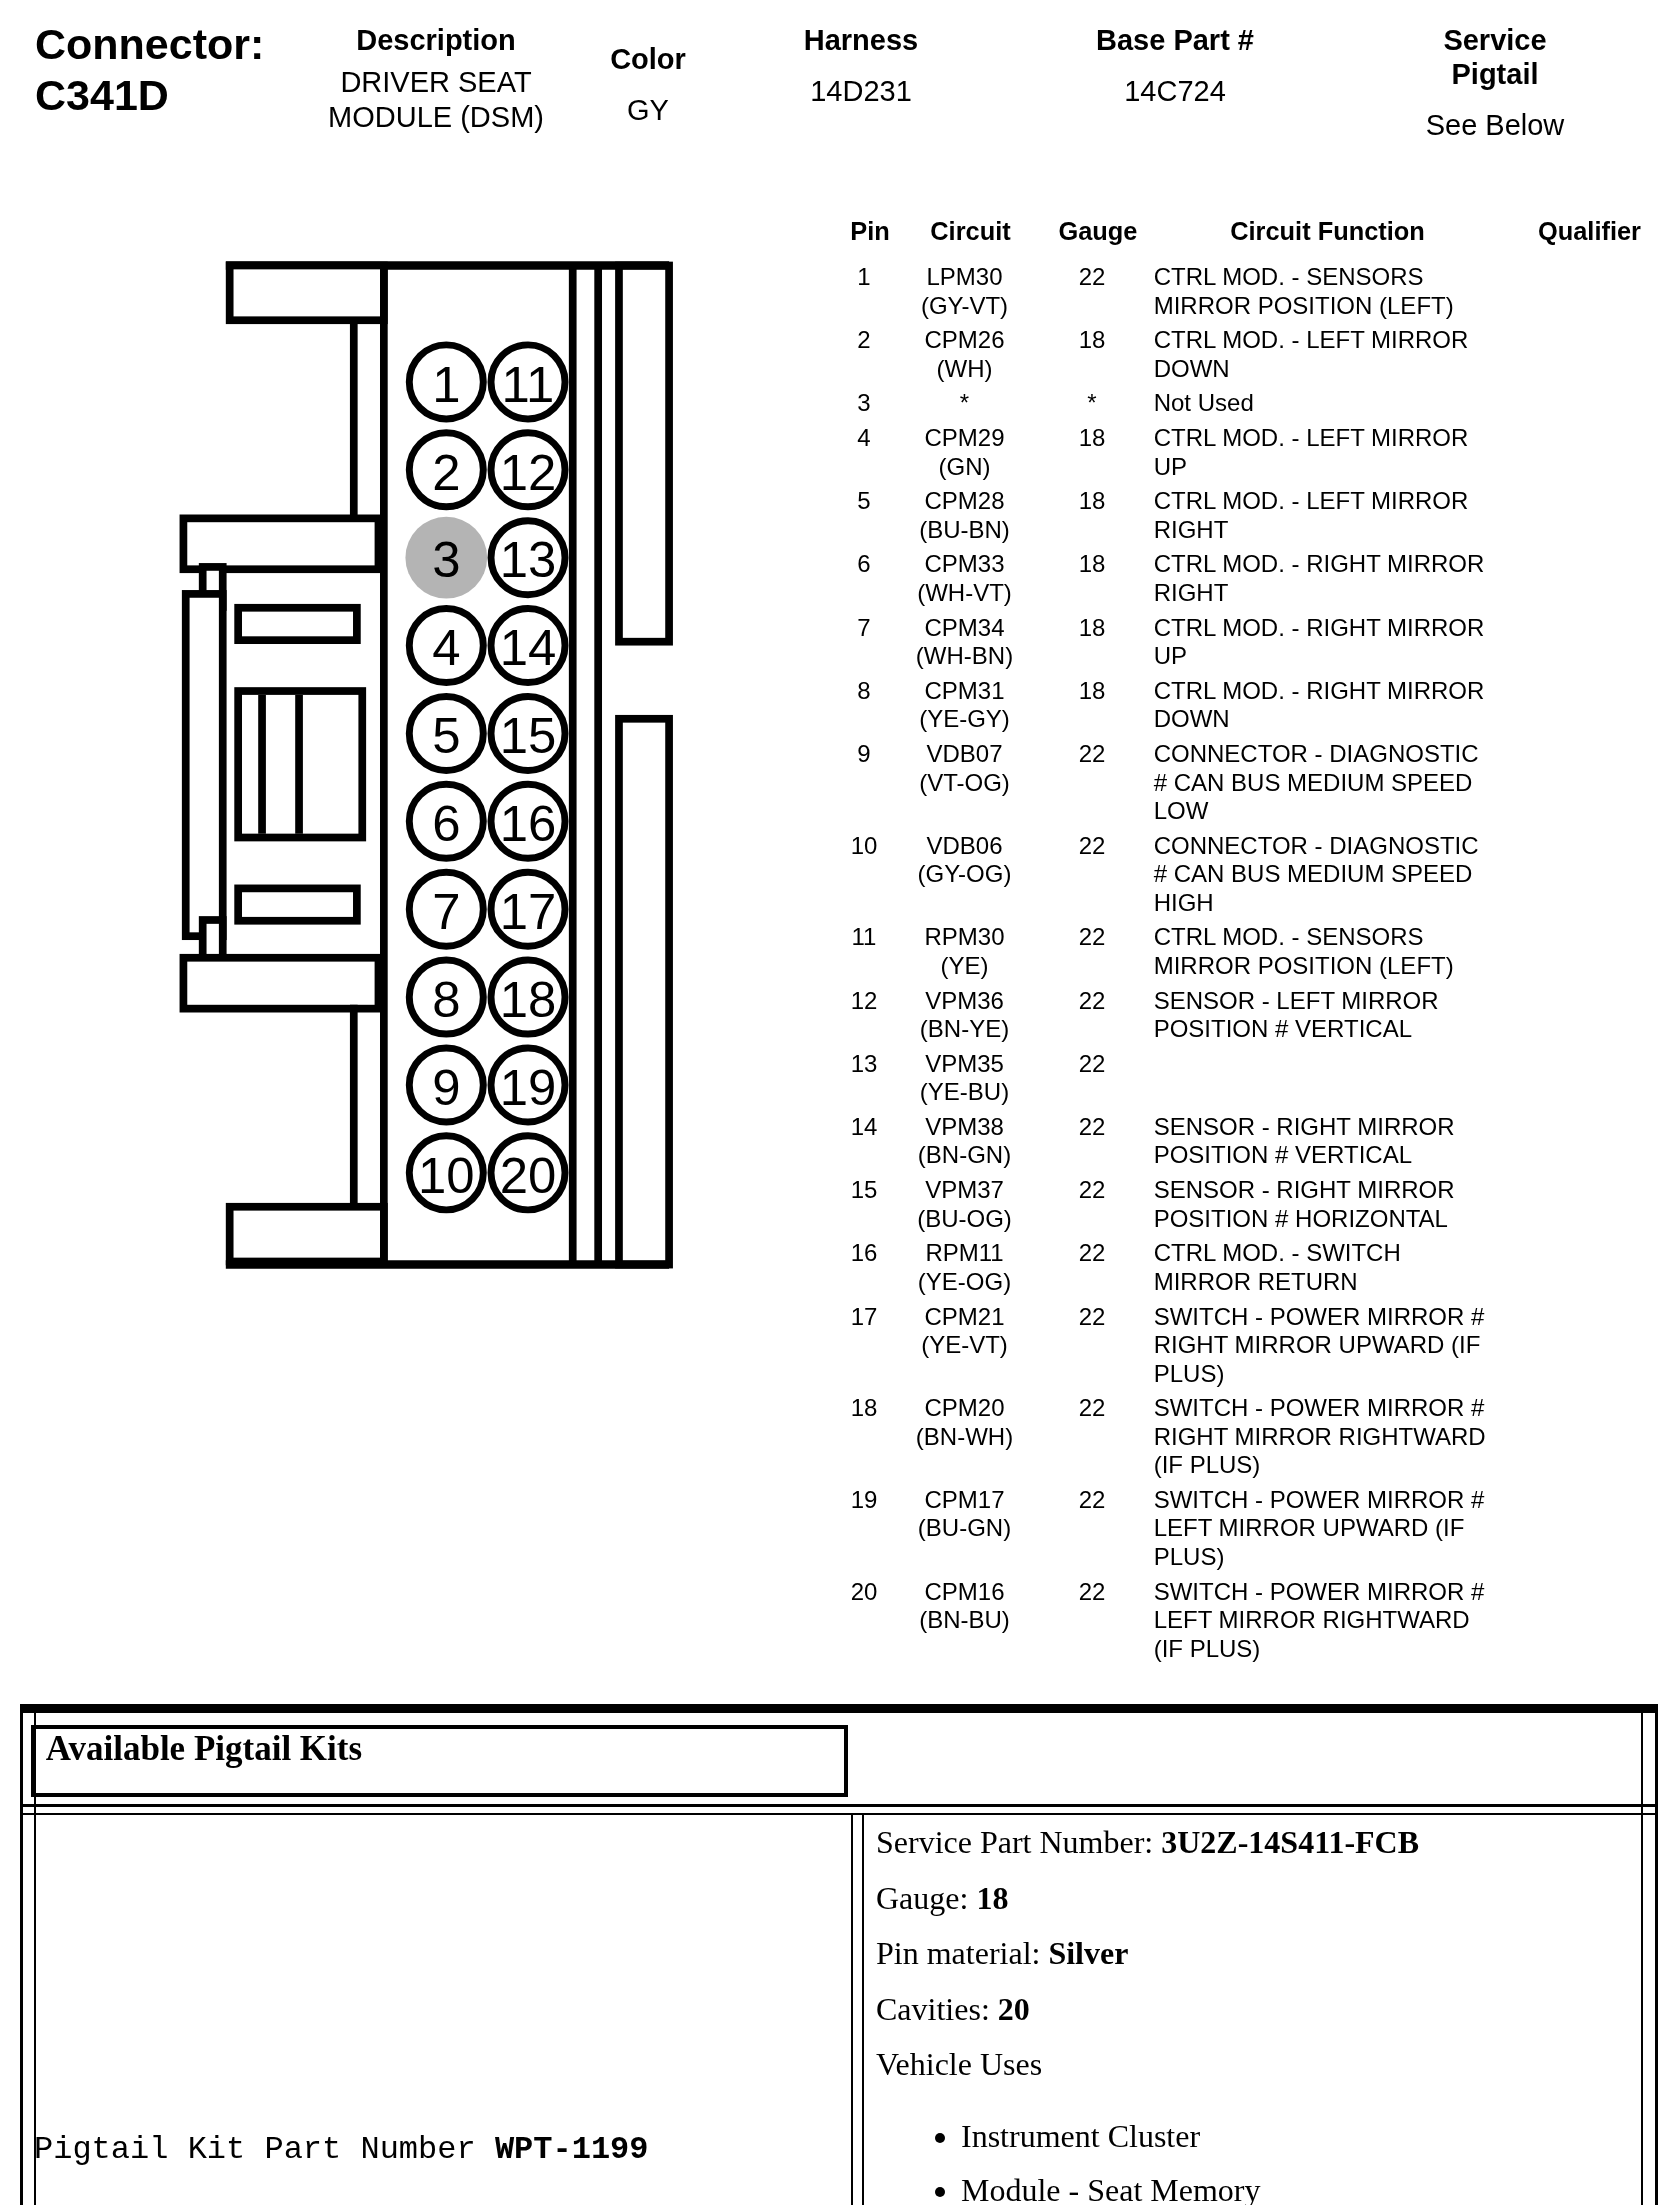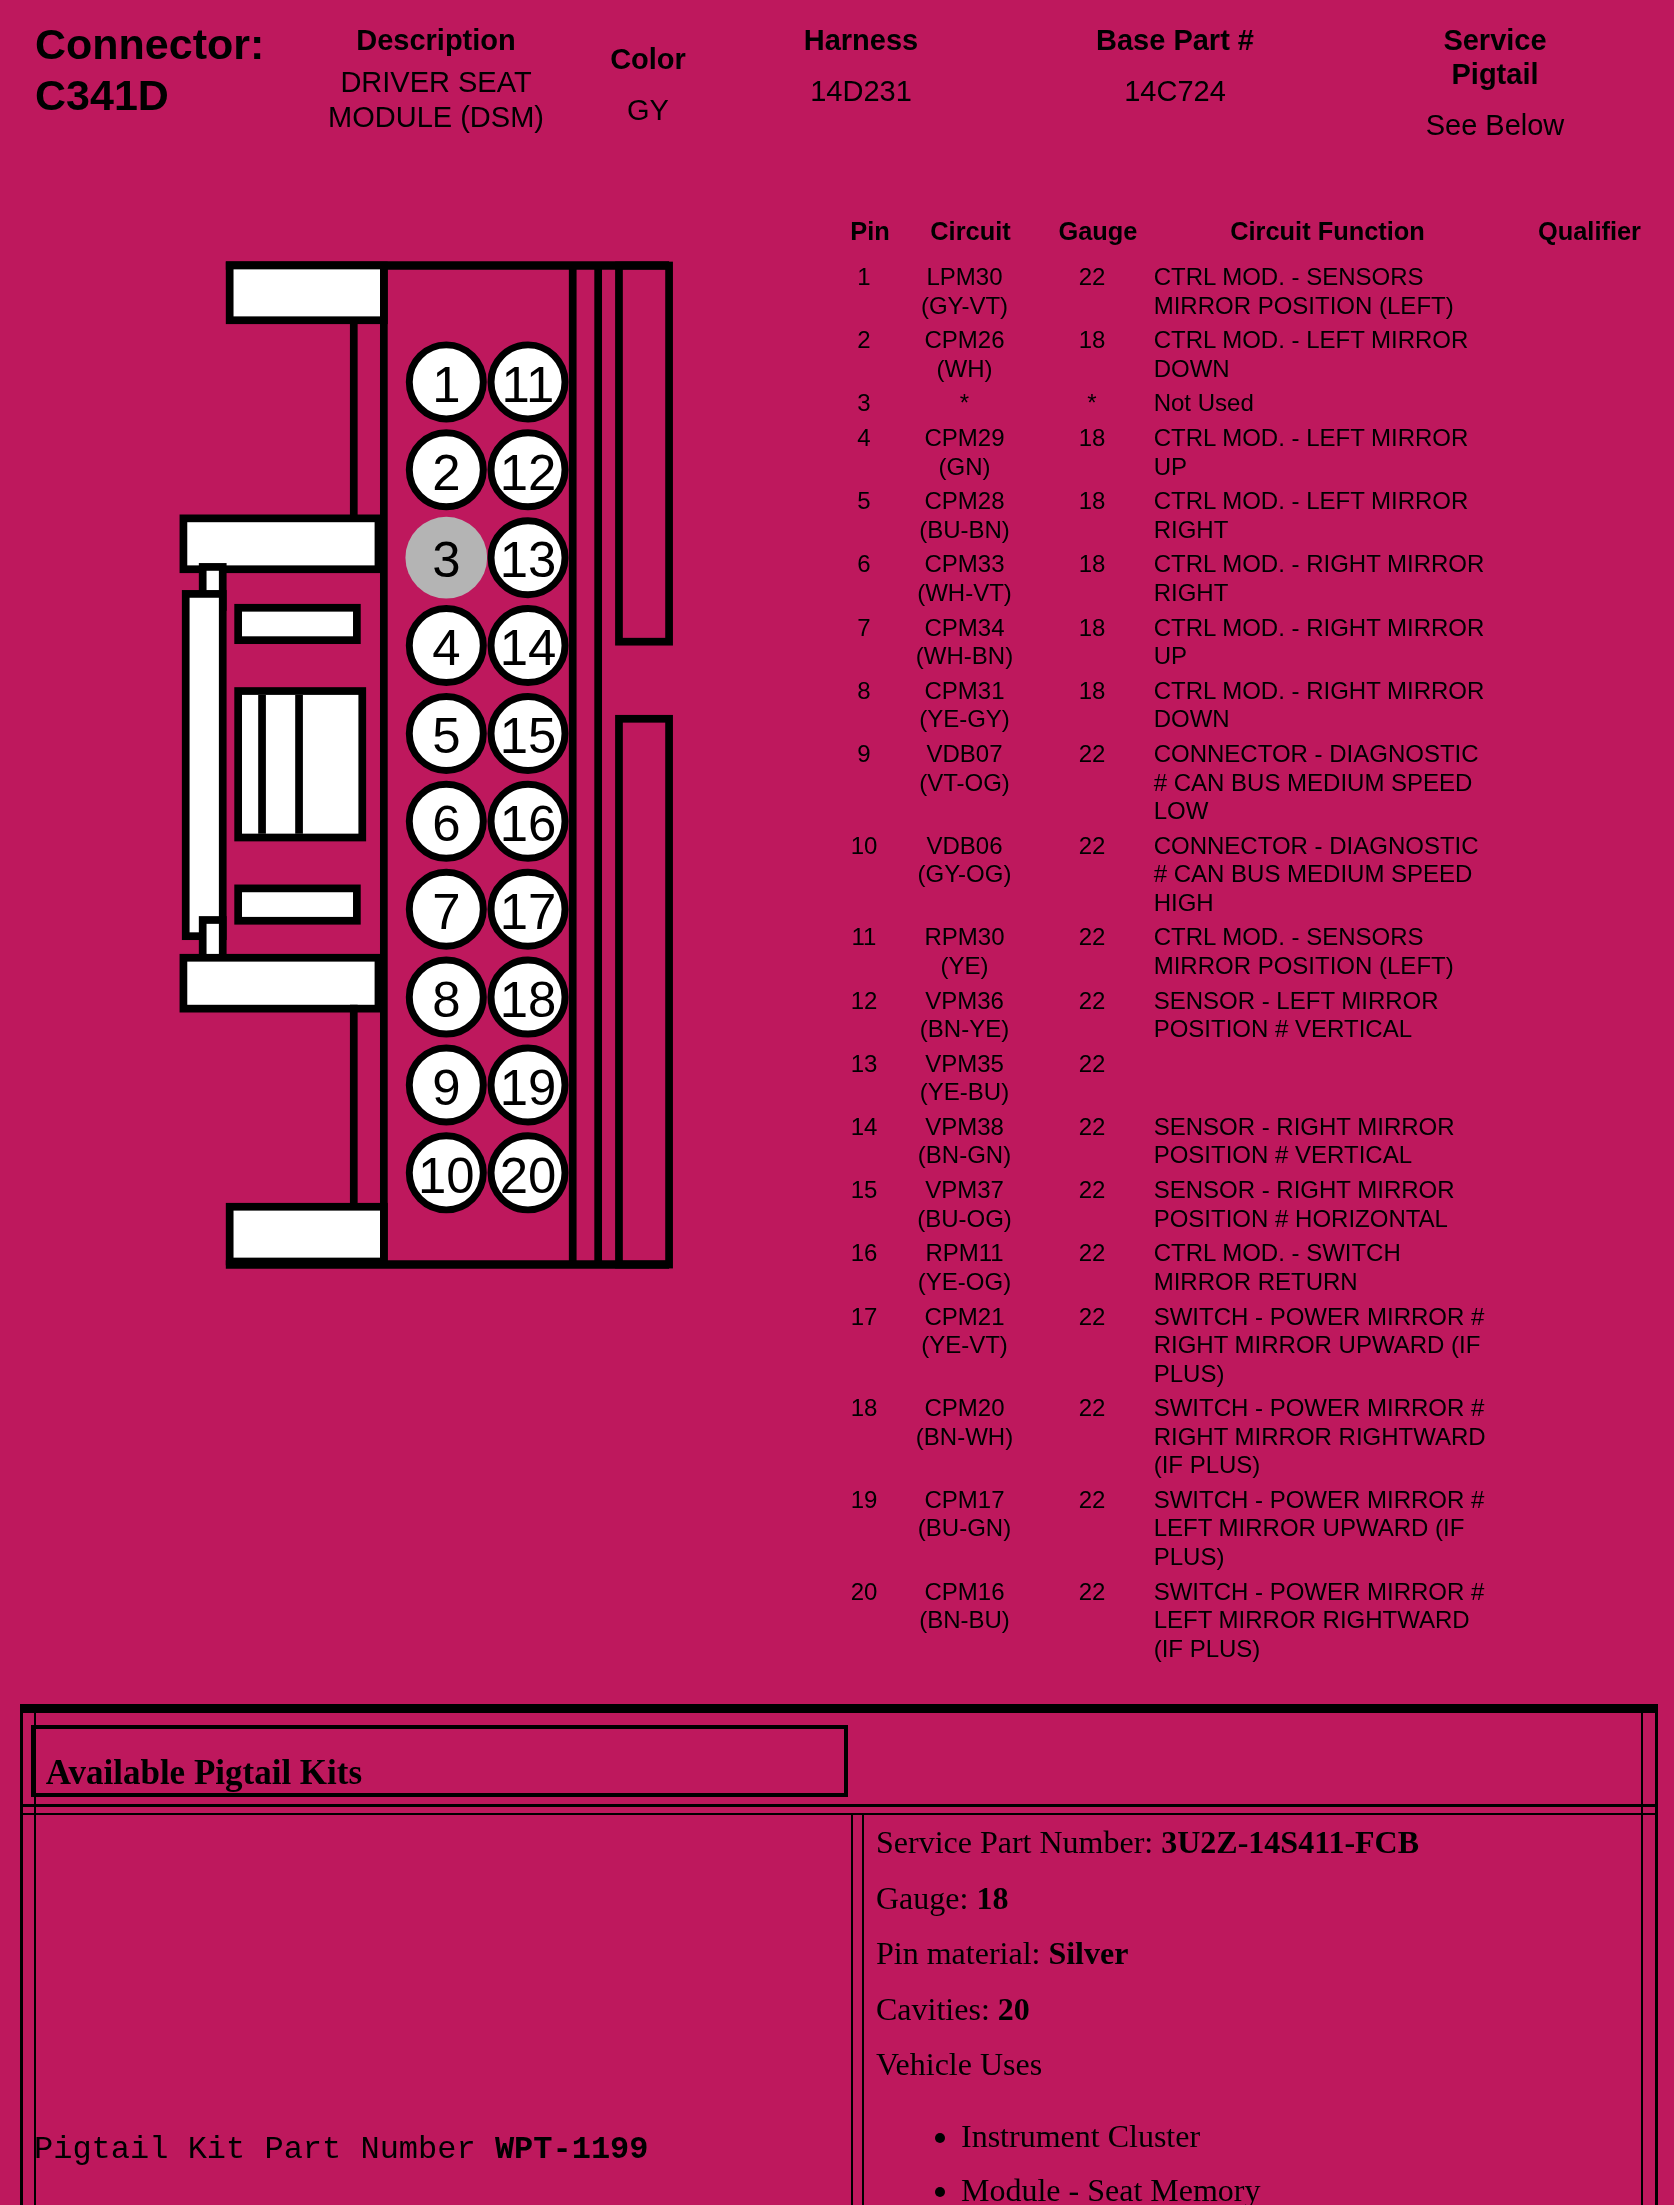--- a/index.html
+++ b/index.html
@@ -1,16 +1,16 @@
 <!DOCTYPE html>
 <html style="font-size:12.3px"><head>
 <meta charset="utf-8">
 <style>
   html,body { margin:0; padding:0; background:#e8e8e8; }
-  .page { position:relative; width:1675px; height:2205px; background:#be185d;
+  .page { position:relative; width:1675px; height:2205px; background:#ffffff;
           font-family:"Liberation Sans", sans-serif; color:#000; overflow:hidden; margin:0 auto; }
 
   
   .conn-title { position:absolute; left:35px; top:18.5px; font-size:43px; font-weight:bold; line-height:51px; }
   .hcol { position:absolute; transform:translateX(-50%); text-align:center; }
   .hlabel { font-size:29px; font-weight:bold; line-height:34px; }
   .hval   { font-size:29px; font-weight:normal; line-height:35px; }
   #col-desc    { left:436px;  top:23px; }
   #col-color   { left:648px;  top:42px; }
   #col-harness { left:861px; top:23px; }
@@ -33,21 +33,21 @@
   .connector-svg { position:absolute; left:147px; top:247px; }
   .connector-svg .ln   { stroke:#000; stroke-width:10; fill:none; }
   .connector-svg .lnTB { stroke:#000; stroke-width:11; fill:none; }
   .connector-svg .shape{ stroke:#000; stroke-width:10; fill:#fff; }
   .connector-svg .pin  { stroke:#000; stroke-width:9; fill:#fff; }
   .connector-svg text  { font-family:"Liberation Sans", sans-serif; font-size:66px; fill:#000; }
 
   
   .blk { position:absolute; background:#000; }
   .kits-box { position:absolute; left:31px; top:1725px; width:817px; height:72px;
-              border:4.6px solid #000; box-sizing:border-box; display:flex; align-items:flex-end;
+              border:4.6px solid #000; box-sizing:border-box; display:flex; align-items:flex-start;
               padding-left:10.8px; font-family:"Liberation Serif", serif; font-size:35px; font-weight:bold; }
   .right-cell { position:absolute; left:876px; top:1824px; width:756px;
                 font-family:"Liberation Serif", serif; font-size:32px; }
   .sp-line { margin-bottom:18.5px; }
   .sp-line b { font-weight:bold;text-align:center; }
   .vehicle-title { }
   ul.uses { margin:35px 0 0 0; padding-left:85px; }
   ul.uses li { margin-bottom:17px; }
   .kit-line { position:absolute; left:34px; top:2131px; width:802px;
               font-family:Liberation Mono, monospace; font-size:32px; }

